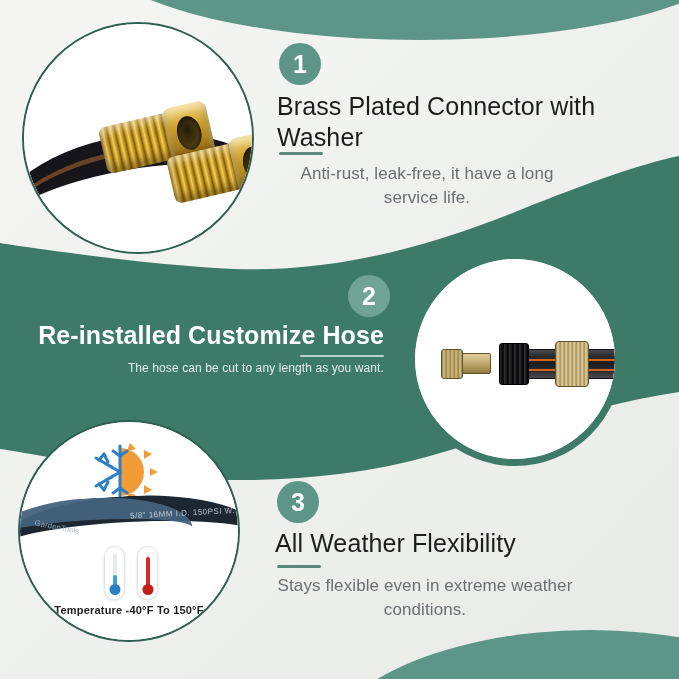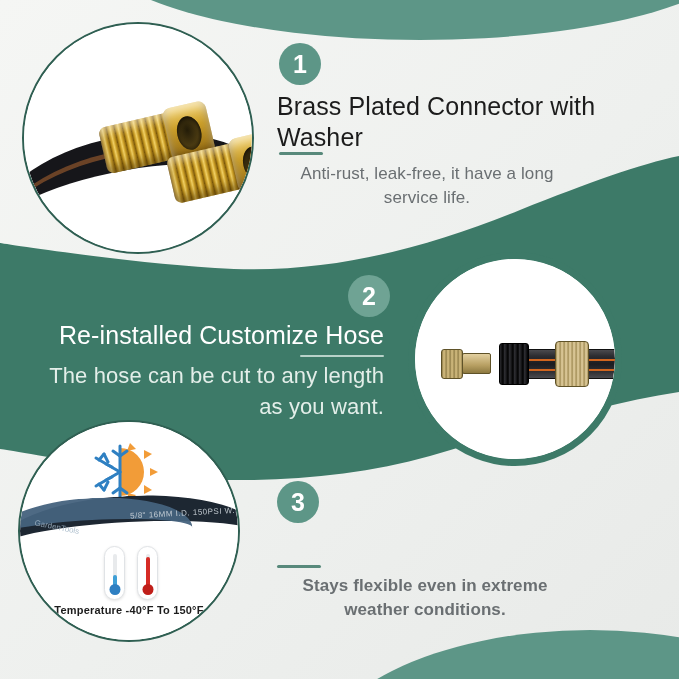--- a/index.html
+++ b/index.html
@@ -165,29 +165,29 @@
   }
 
   
   #badge-1 { left:279px; top:43px; }
   #heading-1 { left:277px; top:91px; width:330px; }
   #divider-1 { left:279px; top:152px; width:44px; }
   #subtext-1 { left:277px; top:162px; width:300px; }
 
   
   #badge-2 { left:348px; top:275px; background:#6fa394; }
-  #heading-2 { left:20px; top:320px; width:364px; text-align:right; color:#ffffff; font-weight:normal; }
+  #heading-2 { left:20px; top:320px; width:364px; text-align:right; color:#ffffff; font-weight:bold; }
   #divider-2 { left:300px; top:355px; width:84px; background:#b8d2c9; height:2px; }
-  #subtext-2 { left:20px; top:360px; width:364px; text-align:right; color:#e3eee9; font-size:22px; }
+  #subtext-2 { left:20px; top:360px; width:364px; text-align:right; color:#e3eee9; font-size:12px; }
 
   
   #badge-3 { left:277px; top:481px; }
   #heading-3 { left:275px; top:528px; width:340px; }
   #divider-3 { left:277px; top:565px; width:44px; }
-  #subtext-3 { left:275px; top:574px; width:300px;font-weight:bold; }
+  #subtext-3 { left:275px; top:574px; width:300px; }
 </style>
 </head>
 <body>
 
 <div id="stage">
 
   <svg class="bg-layer" viewBox="0 0 679 679" preserveAspectRatio="none">
     <defs>
       <linearGradient id="pagebg" x1="0" y1="0" x2="1" y2="1">
         <stop offset="0%" stop-color="#f5f6f4"></stop>
@@ -297,16 +297,17 @@
   <div id="heading-1" class="heading">Brass Plated Connector with Washer</div>
   <div id="divider-1" class="divider"></div>
   <div id="subtext-1" class="subtext">Anti-rust, leak-free, it have a long service life.</div>
 
   <div id="badge-2" class="badge">2</div>
   <div id="heading-2" class="heading">Re-installed Customize Hose</div>
   <div id="divider-2" class="divider"></div>
   <div id="subtext-2" class="subtext">The hose can be cut to any length as you want.</div>
 
   <div id="badge-3" class="badge">3</div>
+  <div id="heading-3" class="heading">All Weather Flexibility</div>
   <div id="divider-3" class="divider"></div>
   <div id="subtext-3" class="subtext">Stays flexible even in extreme weather conditions.</div>
 
 </div>
 
 </body></html>

